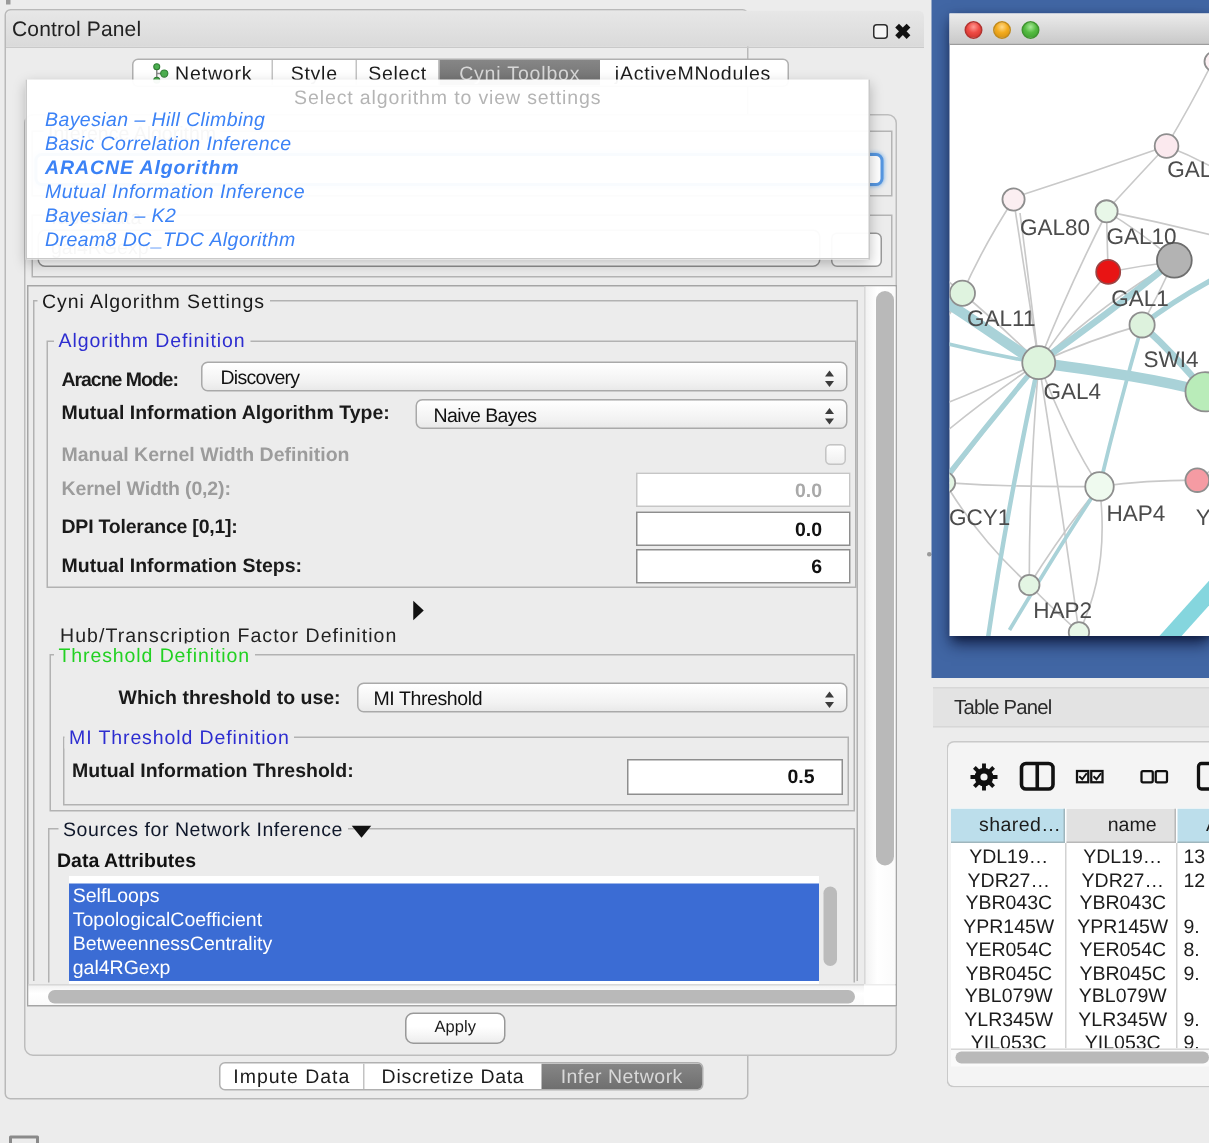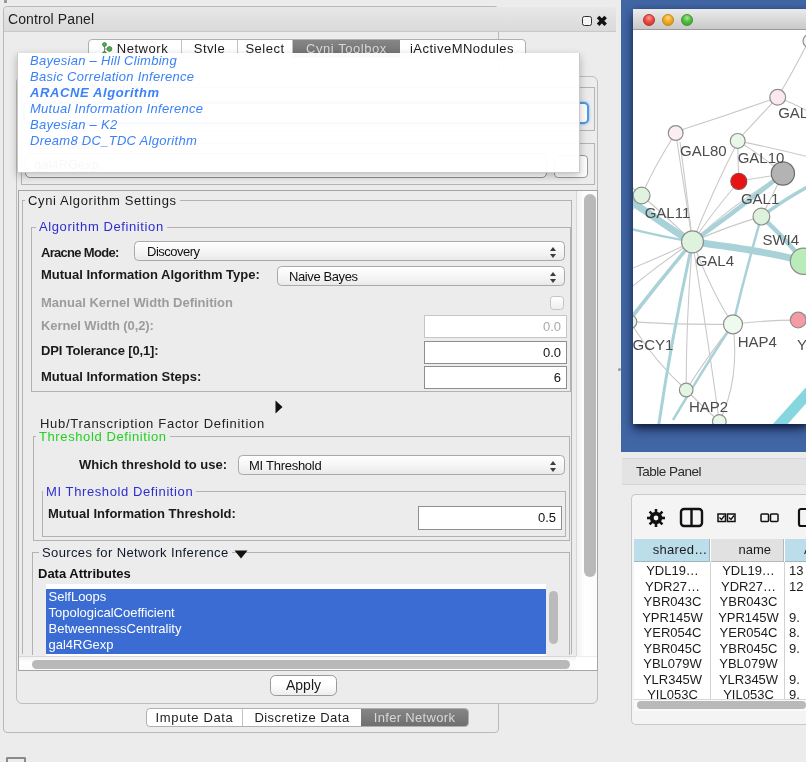--- a/index.html
+++ b/index.html
@@ -5,21 +5,21 @@
 * { margin:0; padding:0; box-sizing:border-box; }
 html,body { width:806px; height:762px; overflow:hidden; background:#ececec;
   font-family:"Liberation Sans", sans-serif; font-size:13px; color:#1c1c1c; }
 .abs { position:absolute; }
 .lbl { color:#1a1a1a; letter-spacing:0; }
 .combo { background:linear-gradient(#ffffff,#f2f2f2 70%,#e9e9e9); border:1px solid #a9a9a9; border-radius:4.5px; color:#111; display:flex; align-items:center; }
 .combo > span:first-child { flex:1; }
 .updn { width:20px; height:100%; position:relative; }
 .updn::before { content:""; position:absolute; right:8px; top:5px; border-left:3.2px solid transparent; border-right:3.2px solid transparent; border-bottom:4.6px solid #3c3c3c; }
 .updn::after { content:""; position:absolute; right:8px; top:11.8px; border-left:3.2px solid transparent; border-right:3.2px solid transparent; border-top:4.6px solid #3c3c3c; }
-.field { background:#fff; border:1px solid #8e8e8e; text-align:right; padding:3px 5px 0 0; color:#111; }
+.field { background:#fff; border:1px solid #8e8e8e; text-align:right; padding:3px 18px 0 0; color:#111;font-weight:bold; }
 .trow { display:flex; height:15.5px; line-height:15.5px; }
 .trow span:nth-child(1) { width:77px; text-align:center; }
 .trow span:nth-child(2) { width:75px; text-align:center; }
 .trow span:nth-child(3) { width:20px; padding-left:3px; }
 </style>
 </head>
 <body>
 <div class="abs" style="left:0;top:0;width:806px;height:762px;background:#ececec;">
 
   <div class="abs" style="left:4px;top:0;width:3px;height:3px;background:#9a9a9a;"></div>
@@ -130,21 +130,21 @@
 
     <div class="abs" style="left:38px;top:565.5px;font-weight:bold;color:#111;">Data Attributes</div>
 
     <div class="abs" style="left:46px;top:584px;width:500px;height:72px;background:#fff;"></div>
     <div class="abs" style="left:46px;top:588.5px;width:500px;height:65px;background:#3b6cd4;color:#fff;line-height:16.1px;padding-left:2.5px;">
       SelfLoops<br>TopologicalCoefficient<br>BetweennessCentrality<br>gal4RGexp
     </div>
     <div class="abs" style="left:549px;top:591px;width:9px;height:53px;background:#bbb;border-radius:4.5px;"></div>
   </div>
 
-  <div class="abs" style="left:270px;top:675px;width:67px;height:21px;background:linear-gradient(#ffffff,#ffffff 45%,#ededed);border:1px solid #999;border-radius:5.5px;text-align:center;line-height:19px;font-size:14px;color:#1a1a1a;">Apply</div>
+  <div class="abs" style="left:270px;top:675px;width:67px;height:21px;background:linear-gradient(#ffffff,#ffffff 45%,#ededed);border:1px solid #999;border-radius:5.5px;text-align:center;line-height:19px;font-size:11px;color:#1a1a1a;">Apply</div>
 
   <div class="abs" style="left:146px;top:708px;width:323px;height:19px;background:#fff;border:1px solid #b0b0b0;border-radius:4px;overflow:hidden;display:flex;">
     <div style="width:96px;height:100%;display:flex;align-items:center;justify-content:center;border-right:1px solid #c3c3c3;letter-spacing:0.65px;">Impute Data</div>
     <div style="width:118px;height:100%;display:flex;align-items:center;justify-content:center;letter-spacing:0.47px;">Discretize Data</div>
     <div style="width:107px;height:100%;display:flex;align-items:center;justify-content:center;background:linear-gradient(#868686,#6f6f6f);color:#d8d8d8;letter-spacing:0.32px;">Infer Network</div>
   </div>
 
   <div class="abs" style="left:5.5px;top:756.5px;width:20px;height:8px;background:#ececec;border:2px solid #8a8a8a;border-radius:1px;"></div>
 
   <div class="abs" style="left:618px;top:368px;width:3px;height:3px;border-radius:50%;background:#9a9a9a;"></div>
@@ -331,20 +331,21 @@
     </div>
 
     <div class="abs" style="left:75.5px;top:23px;width:1px;height:137px;background:#d2d2d2;"></div>
     <div class="abs" style="left:150px;top:23px;width:1px;height:137px;background:#d2d2d2;"></div>
   </div>
 
   <div class="abs" style="left:634px;top:699px;width:172px;height:12px;background:#fafafa;border-top:1px solid #d8d8d8;"></div>
   <div class="abs" style="left:637px;top:701px;width:169px;height:8px;background:#b9b9b9;border-radius:4px;"></div>
 
   <div class="abs" style="left:17px;top:53px;width:563px;height:120px;background:rgba(255,255,255,0.96);border:1px solid #c9c9c9;border-top:none;box-shadow:0 3px 8px rgba(0,0,0,0.25);z-index:50;">
+    <div style="text-align:center;color:#b4b4b4;padding-top:4px;height:19px;letter-spacing:0.58px;">Select algorithm to view settings</div>
     <div style="padding-left:12px;line-height:15.9px;color:#3b82f6;letter-spacing:0.28px;font-style:italic;">
       <div>Bayesian – Hill Climbing</div>
       <div>Basic Correlation Inference</div>
       <div style="font-weight:bold;letter-spacing:0.6px;">ARACNE Algorithm</div>
       <div>Mutual Information Inference</div>
       <div>Bayesian – K2</div>
       <div>Dream8 DC_TDC Algorithm</div>
     </div>
   </div>
 

